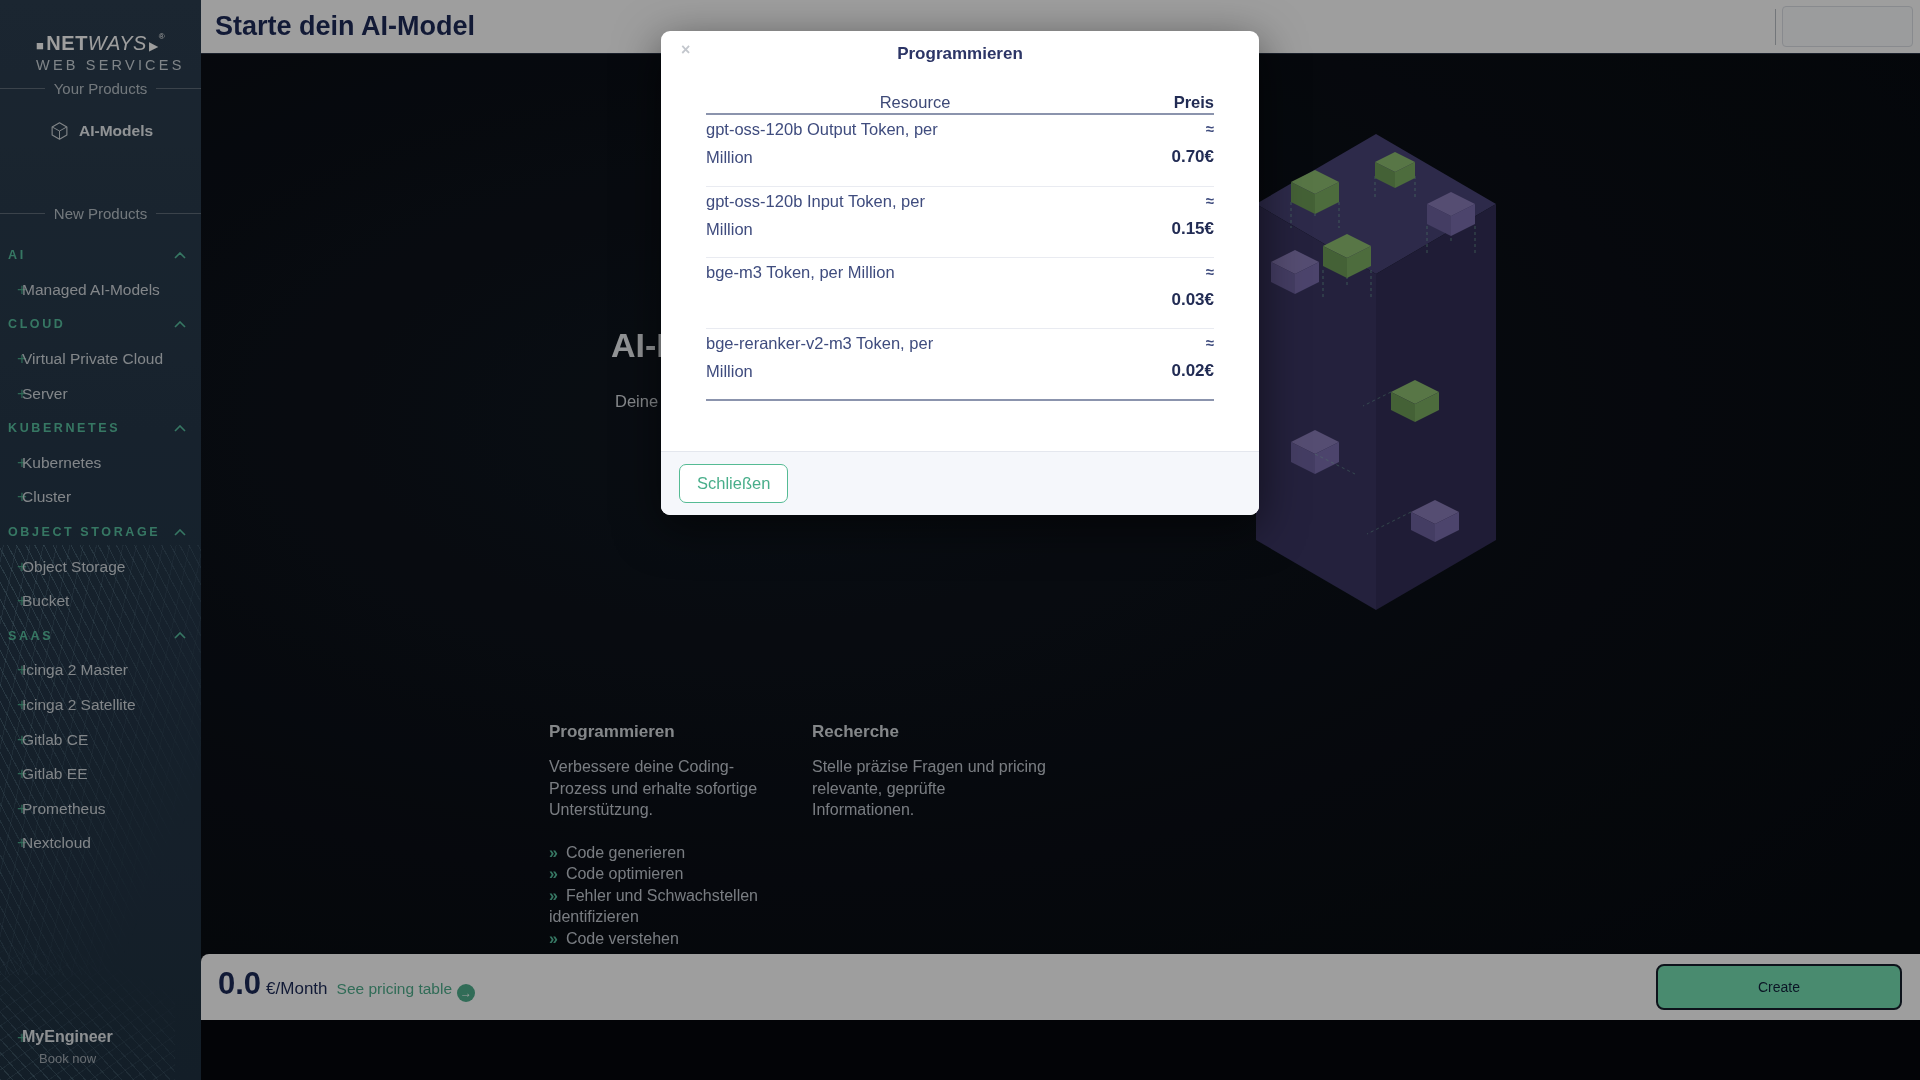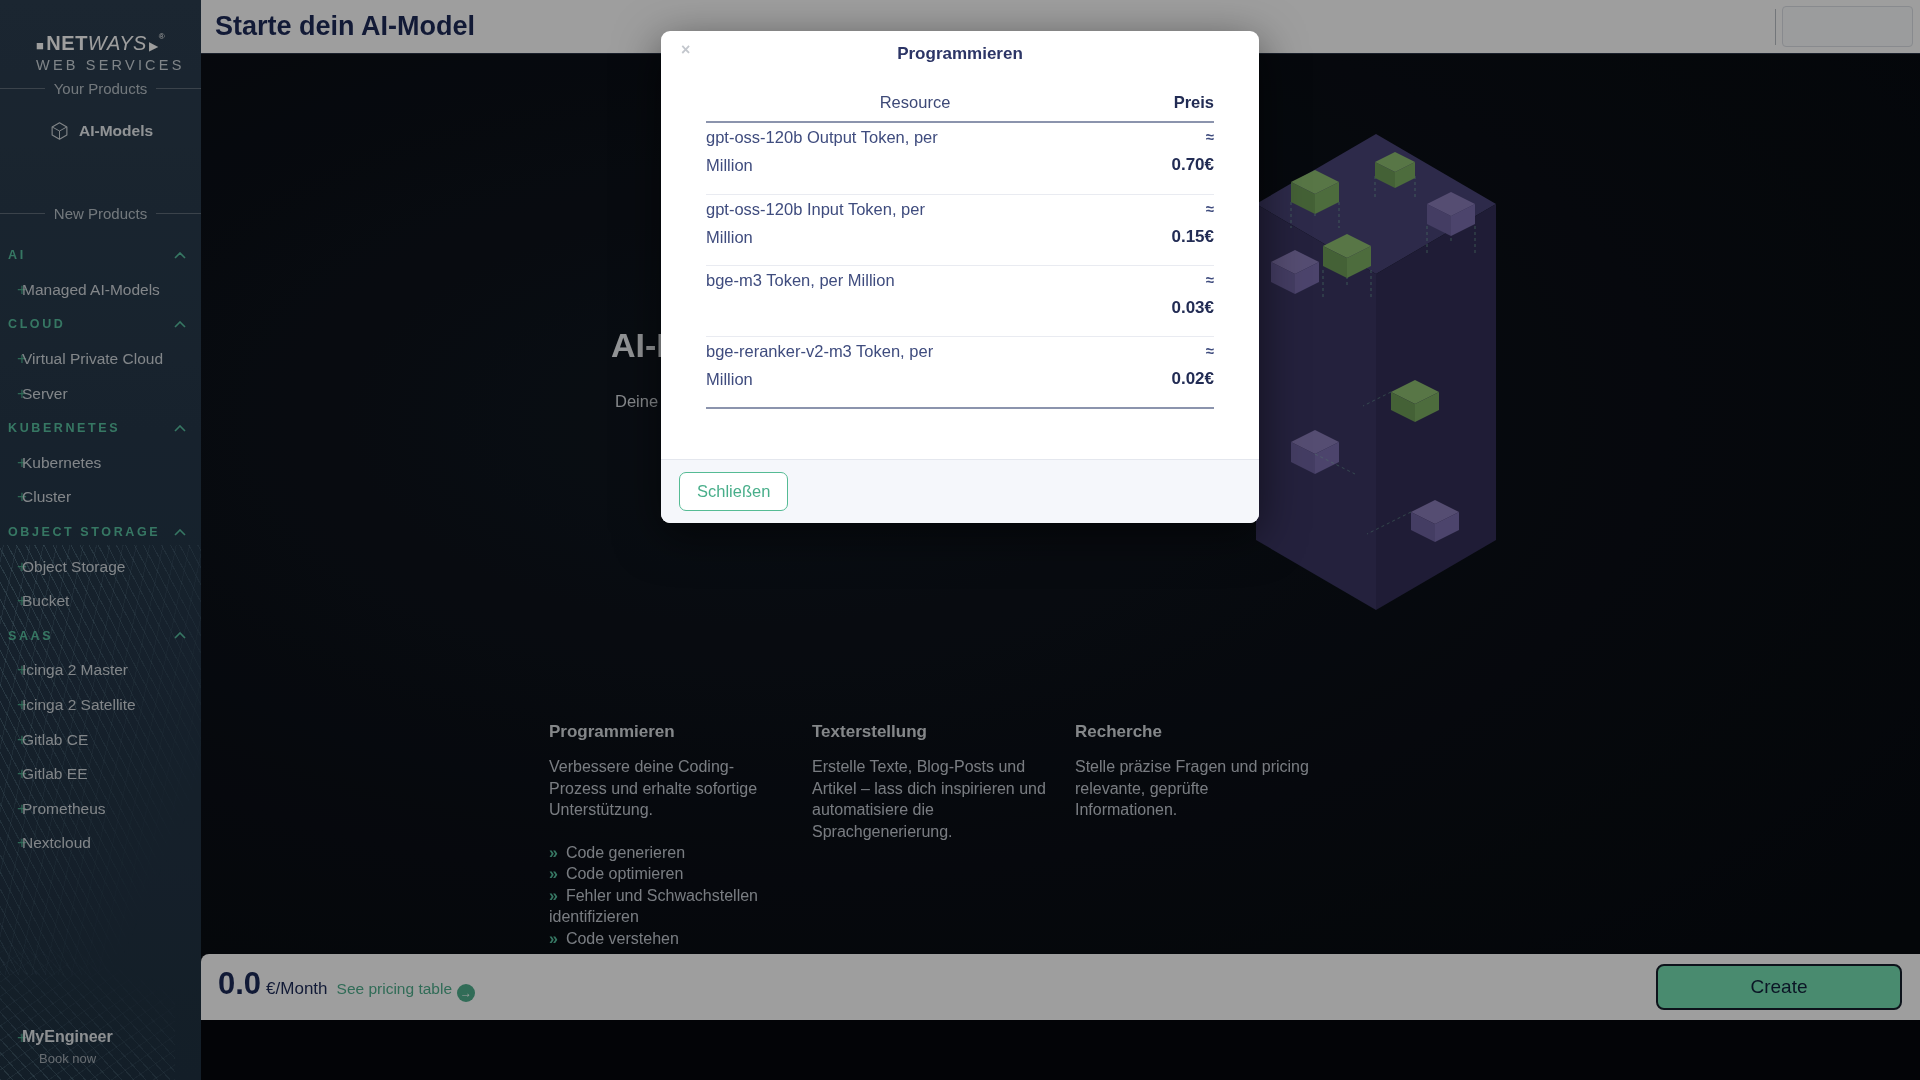--- a/index.html
+++ b/index.html
@@ -75,34 +75,34 @@
   .bottombar { position:absolute; left:201px; top:954px; width:1719px; height:66px;
                background:#fff; border-radius:8px 0 0 0; }
   .price-wrap { position:absolute; left:17px; top:12px; display:flex; align-items:baseline; }
   .price-amount { font-size:31px; font-weight:800; color:#1c2a57; }
   .price-unit { font-size:17px; color:#1c2a57; margin-left:5px; }
   .price-link { font-size:15.5px; color:#4fae8d; margin-left:9px; cursor:pointer; }
   .link-arrow { display:inline-block; width:18px; height:18px; border-radius:50%; background:#4fae8d;
                 color:#fff; font-size:12px; line-height:18px; text-align:center; vertical-align:-3px; margin-left:5px; }
   .create-btn { position:absolute; right:18px; top:10px; width:246px; height:46px;
                 background:#76e0b4; border:2px solid #16202c; border-radius:8px;
-                font-size:19px; color:#12233c; font-family:"Liberation Sans",sans-serif; cursor:pointer; }
+                font-size:14px; color:#12233c; font-family:"Liberation Sans",sans-serif; cursor:pointer; }
 
   
   .backdrop { position:absolute; inset:0; background:rgba(0,0,0,0.38); z-index:40; }
   .modal { position:absolute; left:661px; top:31px; width:598px; z-index:50; background:#fff;
            border-radius:9px; box-shadow:0 12px 45px rgba(0,0,0,.55); }
   .modal-header { position:relative; padding:13px 0 11px; }
   .modal-title { text-align:center; font-size:17px; font-weight:bold; color:#2c3566; }
   .modal-close { position:absolute; left:20px; top:11px; color:#c3c7cd; font-size:16px; font-weight:bold;
                  background:none; border:none; cursor:pointer; line-height:1; }
   .modal-body { padding:0 45px; }
   .ptable { width:100%; }
   .thead { display:flex; justify-content:space-between; align-items:flex-end;
-           padding:18px 0 9px; border-bottom:2px solid #8b94ad; }
+           padding:18px 0 1px; border-bottom:2px solid #8b94ad; }
   .th-resource { flex:1; text-align:center; font-size:16.5px; color:#3d4977; }
   .th-preis { width:90px; text-align:right; font-size:16.5px; font-weight:bold; color:#222c54; }
   .trow { display:flex; justify-content:space-between; padding:0 0; min-height:71px; }
   .trow + .trow { border-top:1px solid #e9ebf1; }
   .tbody { border-bottom:2px solid #8b94ad; }
   .td-resource { width:265px; font-size:16.5px; color:#3f4c7e; line-height:28px; }
   .td-price { width:120px; text-align:right; line-height:28px; }
   .td-approx { font-size:15px; font-weight:bold; color:#3f4c7e; display:block; }
   .td-value { font-size:17px; font-weight:bold; color:#222c54; display:block; }
   .modal-spacer { height:50px; }
@@ -316,24 +316,20 @@
     <div class="cards">
       <div class="card">
         <div class="card-title">Programmieren</div>
         <div class="card-body">Verbessere deine Coding-Prozess und erhalte sofortige Unterstützung.</div>
         <div class="card-bullets">
           <div class="bullet"><span class="bullet-ico">»</span><span>Code generieren</span></div>
           <div class="bullet"><span class="bullet-ico">»</span><span>Code optimieren</span></div>
           <div class="bullet"><span class="bullet-ico">»</span><span>Fehler und Schwachstellen identifizieren</span></div>
           <div class="bullet"><span class="bullet-ico">»</span><span>Code verstehen</span></div>
         </div>
-      </div>
-      <div class="card">
-        <div class="card-title">Texterstellung</div>
-        <div class="card-body">Erstelle Texte, Blog-Posts und Artikel – lass dich inspirieren und automatisiere die Sprachgenerierung.</div>
       </div>
       <div class="card">
         <div class="card-title">Recherche</div>
         <div class="card-body">Stelle präzise Fragen und pricing relevante, geprüfte Informationen.</div>
       </div>
     </div>
   </main>
 
   <div class="bottombar">
     <div class="price-wrap">

